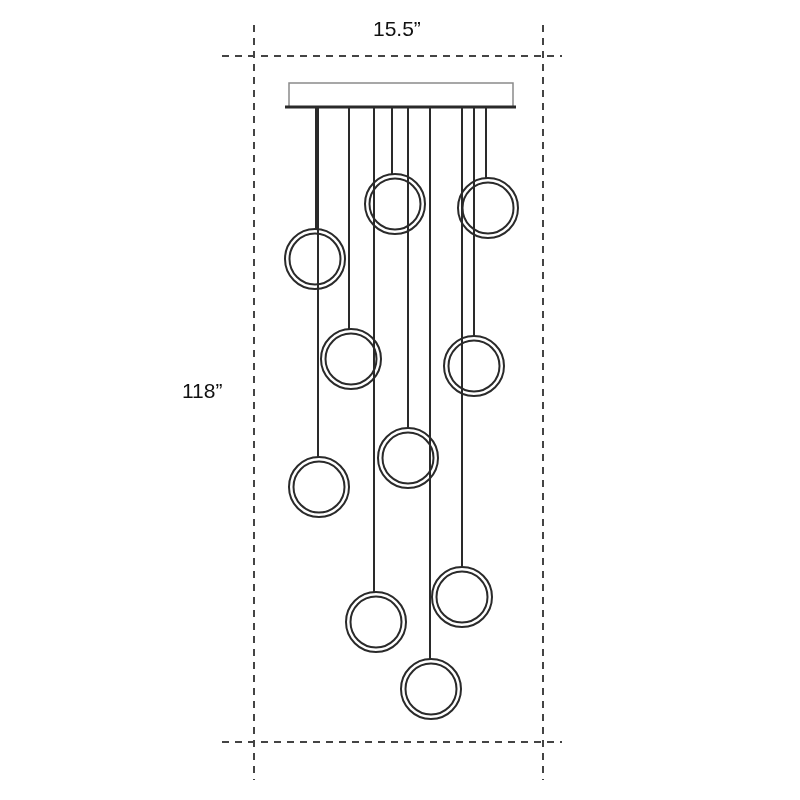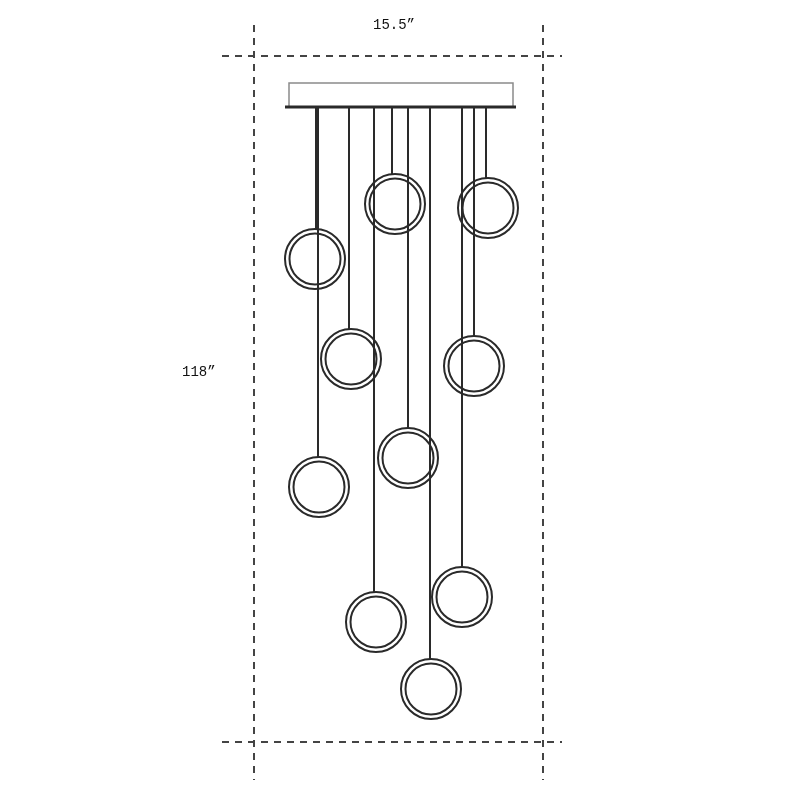--- a/index.html
+++ b/index.html
@@ -1,20 +1,20 @@
 <!DOCTYPE html>
 <html><head>
 <meta charset="utf-8">
 <style>
   html,body{margin:0;padding:0;background:#ffffff;}
   body{width:800px;height:800px;position:relative;overflow:hidden;font-family:"Liberation Sans",sans-serif;}
   #stage{position:absolute;left:0;top:0;width:800px;height:800px;}
-  .dim-label{position:absolute;font-family:Liberation Mono, monospace;font-size:14px;color:#111;white-space:nowrap;}
+  .dim-label{position:absolute;font-family:Liberation Sans, sans-serif;font-size:21px;color:#111;white-space:nowrap;}
   #width-label{left:373px;top:17px;}
-  #height-label{left:182px;top:364px;}
+  #height-label{left:182px;top:379px;}
 </style>
 </head>
 <body>
 
 <div id="diagram">
   <svg id="stage" width="800" height="800" viewBox="0 0 800 800">
     <g id="guides">
         <line x1="222" y1="56" x2="562" y2="56" stroke="#444444" stroke-width="2" stroke-dasharray="7 6" fill="none"></line>
         <line x1="222" y1="742" x2="562" y2="742" stroke="#444444" stroke-width="2" stroke-dasharray="7 6" fill="none"></line>
         <line x1="254" y1="25" x2="254" y2="780" stroke="#444444" stroke-width="2" stroke-dasharray="7 6" fill="none"></line>

